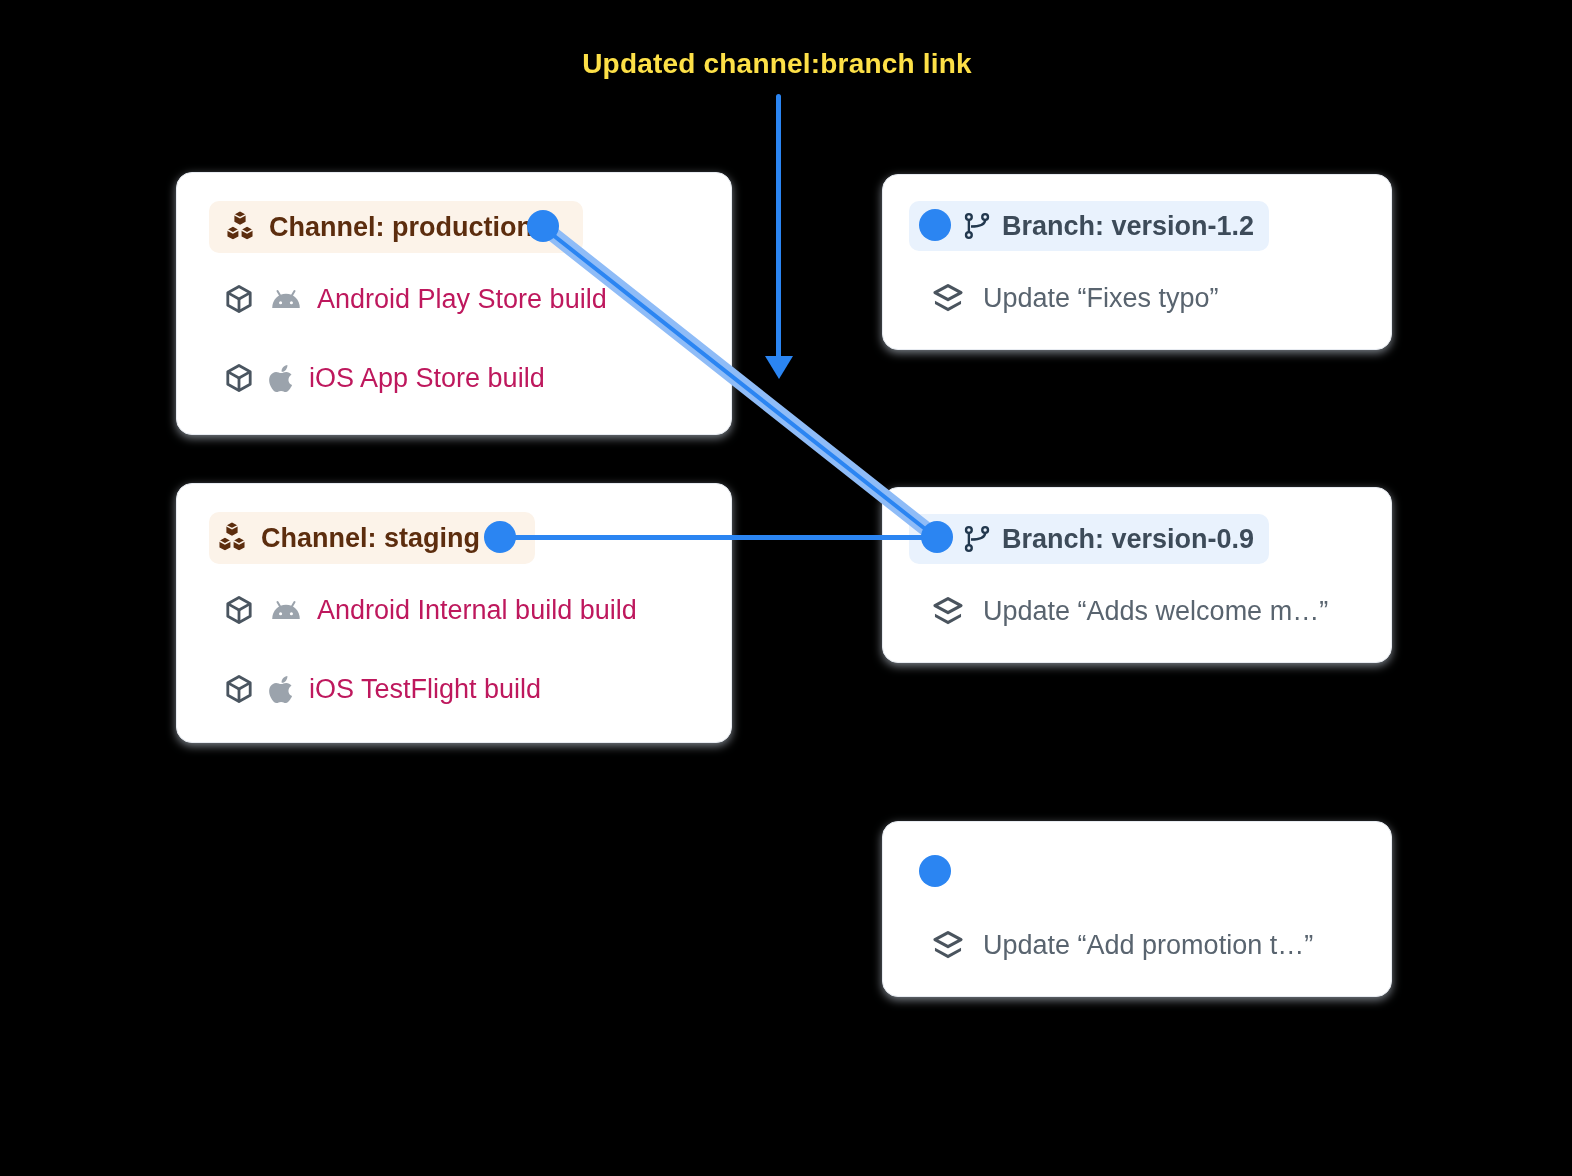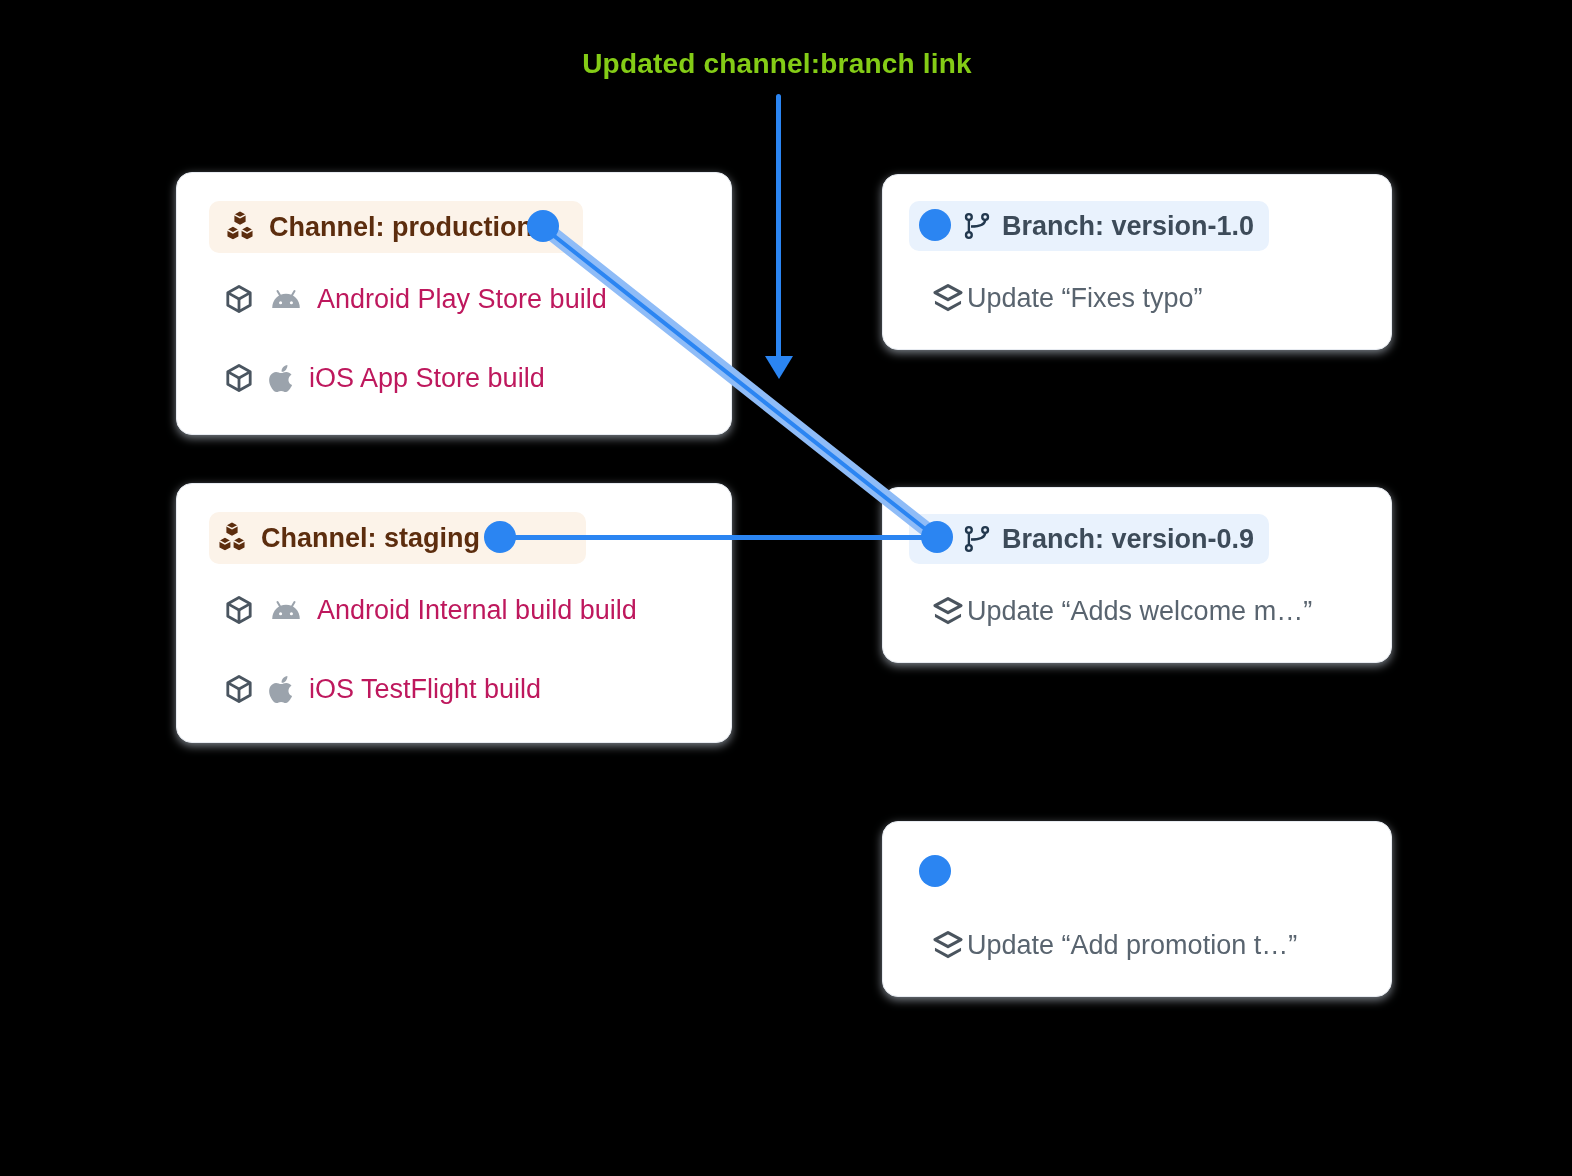--- a/index.html
+++ b/index.html
@@ -4,21 +4,21 @@
 <style>
   * { box-sizing: border-box; margin: 0; padding: 0; }
   html, body { width: 1572px; height: 1176px; background: #000; overflow: hidden; }
   .canvas {
     position: relative; width: 1572px; height: 1176px;
     background: #000;
     font-family: "Liberation Sans", sans-serif;
   }
   .title {
     position: absolute; left: 777px; top: 48px; transform: translateX(-50%);
-    white-space: nowrap; color: #84cc16; font-size: 28px; font-weight: 600;
+    white-space: nowrap; color: #fde047; font-size: 28px; font-weight: 600;
     letter-spacing: 0.2px; z-index: 2;
   }
   .arrow-line {
     position: absolute; left: 776px; top: 94px; width: 5px; height: 264px;
     background: #2B85F2; border-radius: 3px; z-index: 2;
   }
   .arrow-head {
     position: absolute; left: 765px; top: 356px; width: 0; height: 0;
     border-left: 14px solid transparent; border-right: 14px solid transparent;
     border-top: 23px solid #2B85F2; z-index: 2;
@@ -36,33 +36,33 @@
 
   .pill {
     position: absolute; display: flex; align-items: center; border-radius: 10px;
     font-size: 27px; font-weight: 600; white-space: nowrap;
   }
   .pill-channel {
     left: 20px; top: 28px; height: 52px; background: #FCF3E9;
     padding-left: 14px; gap: 12px; color: #5C2D0E; margin-left: 12px;
   }
   .pill-prod { width: 374px; }
-  .pill-stag { width: 377px; padding-left: 6px; }
+  .pill-stag { width: 326px; padding-left: 6px; }
   .pill-branch {
     left: 26px; top: 26px; height: 50px; width: 360px; background: #E9F2FD;
     padding-left: 53px; gap: 10px; color: #3D4B59;
   }
   .row {
     position: absolute; display: flex; align-items: center;
     font-size: 27px; font-weight: 400; white-space: nowrap;
   }
   .row-build  { left: 46px; height: 44px; gap: 13px; color: #be185d; }
   .row-b1 { top: 104px; }
   .row-b2 { top: 183px; }
-  .row-update { left: 46px; top: 101px; height: 44px; color: #59646F; }
+  .row-update { left: 46px; top: 101px; height: 44px; gap: 16px; color: #59646F; }
 
   .dot {
     position: absolute; width: 32px; height: 32px; border-radius: 50%;
     background: #2B85F2; z-index: 4;
   }
   .dot-prod    { left: 527px; top: 210px; }
   .dot-staging { left: 484px; top: 521px; }
   .dot-br1     { left: 919px; top: 209px; }
   .dot-br2     { left: 921px; top: 521px; }
   .dot-br3     { left: 919px; top: 855px; }
@@ -189,21 +189,21 @@
     <div class="pill pill-branch">
       <svg class="icon" width="30" height="30" viewBox="0 0 24 24">
         <g fill="none" stroke="#22384E" stroke-width="1.9">
           <circle cx="5.5" cy="4.8" r="2.3"></circle>
           <circle cx="5.5" cy="19.2" r="2.3"></circle>
           <circle cx="18.5" cy="4.8" r="2.3"></circle>
           <path d="M5.5 7.1 V16.9"></path>
           <path d="M18.5 7.1 C18.5 10.9 14.9 12.3 7.2 12.4"></path>
         </g>
       </svg>
-      <span>Branch: version-1.0</span>
+      <span>Branch: version-1.2</span>
     </div>
     <div class="row row-update">
       <svg class="icon" width="38" height="34" viewBox="0 0 24 24">
         <path d="M12 3.2 L21.2 8.2 L12 13.2 L2.8 8.2 Z" fill="none" stroke="#4A545E" stroke-width="2.2" stroke-linejoin="round"></path>
         <path d="M2.8 13.9 L12 18.9 L21.2 13.9 L21.2 16.3 L12 21.3 L2.8 16.3 Z" fill="#4A545E"></path>
       </svg>
       <span>Update “Fixes typo”</span>
     </div>
   </div>
 

